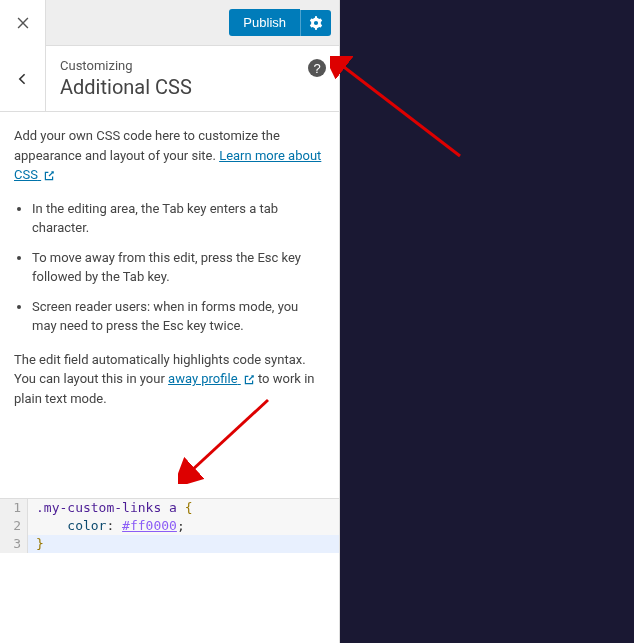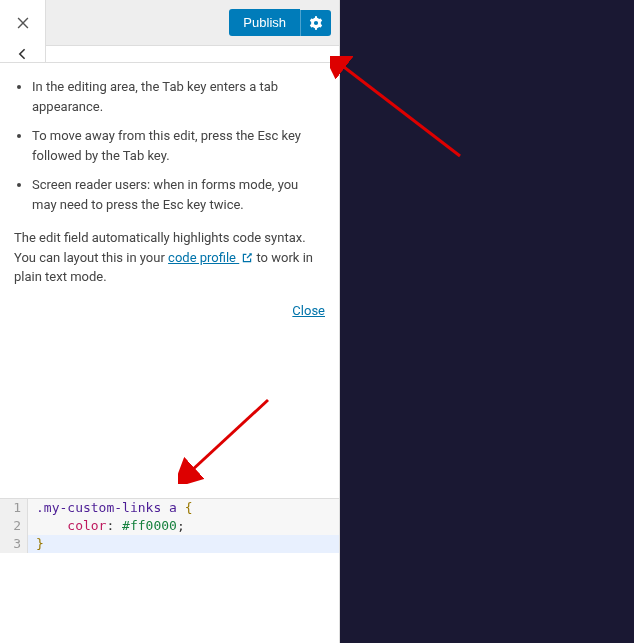--- a/index.html
+++ b/index.html
@@ -161,22 +161,22 @@
       user-select: none;
     }
     .line-content {
       padding-left: 8px;
       flex: 1;
       white-space: pre;
     }
     .line-highlight { background: #e8f0fe; }
     .cm-selector { color: #4c1d95; }
     .cm-brace { color: #997700; }
-    .cm-prop { color: #be185d; margin-top: 25px; }
-    .cm-value { color: #15803d; }
+    .cm-prop { color: #0c4a6e; margin-top: 25px; }
+    .cm-value { color: #8b5cf6; text-decoration: underline; }
     .cm-punct { color: #333; }
     .code-padding { height: 90px; background: #fff; }
     .arrow-annotation {
       position: absolute;
       pointer-events: none;
       z-index: 100;
     }
     .arrow1 { left: 330px; top: 56px; }
     .arrow2 { left: 178px; top: 394px; }
   </style>
@@ -199,37 +199,50 @@
       </button>
     </div>
   </div>
 
   <div class="header-section">
     <div class="back-btn">
       <svg viewBox="0 0 20 20" fill="none" stroke="#333" stroke-width="2">
           <path d="M12 4l-6 6 6 6"></path>
         </svg>
     </div>
+    <div class="header-titles">
+      <div class="customizing-label">Customizing</div>
+      <div class="section-title">Additional CSS</div>
+      <div class="help-btn">
+        <svg viewBox="0 0 20 20" fill="#555">
+            <circle cx="10" cy="10" r="9"></circle>
+            <text x="10" y="15" text-anchor="middle" fill="#fff" font-size="13" font-family="sans-serif">?</text>
+          </svg>
+      </div>
+    </div>
   </div>
 
   <div class="content-area">
+    <p>
+      <span>Add your own CSS code here to customize the appearance and layout of your site. </span><a class="link"><span>Learn more about CSS</span>
+      <svg class="ext-icon" viewBox="0 0 20 20" fill="#0073aa">
+            <path d="M14 3h3v3M17 3l-7 7M9 4H4v12h12v-5" stroke="#0073aa" stroke-width="2" fill="none"></path>
+          </svg></a>
+    </p>
     <ul>
-      <li>In the editing area, the Tab key enters a tab appearance.</li>
+      <li>In the editing area, the Tab key enters a tab character.</li>
       <li>To move away from this edit, press the Esc key followed by the Tab key.</li>
       <li>Screen reader users: when in forms mode, you may need to press the Esc key twice.</li>
     </ul>
     <p>
-      <span>The edit field automatically highlights code syntax. You can layout this in your </span><a class="link"><span>code profile</span>
+      <span>The edit field automatically highlights code syntax. You can layout this in your </span><a class="link"><span>away profile</span>
       <svg class="ext-icon" viewBox="0 0 20 20" fill="#0073aa">
             <path d="M14 3h3v3M17 3l-7 7M9 4H4v12h12v-5" stroke="#0073aa" stroke-width="2" fill="none"></path>
           </svg></a><span> to work in plain text mode.</span>
     </p>
-    <div class="close-link">
-      <a>Close</a>
-    </div>
   </div>
 
   <div class="code-editor">
     <div class="code-line">
       <div class="line-gutter">1</div>
       <div class="line-content"><span class="cm-selector">.my-custom-links a </span><span class="cm-brace">{</span></div>
     </div>
     <div class="code-line">
       <div class="line-gutter">2</div>
       <div class="line-content"><span>    </span><span class="cm-prop">color</span><span class="cm-punct">: </span><span class="cm-value">#ff0000</span><span class="cm-punct">;</span></div>

